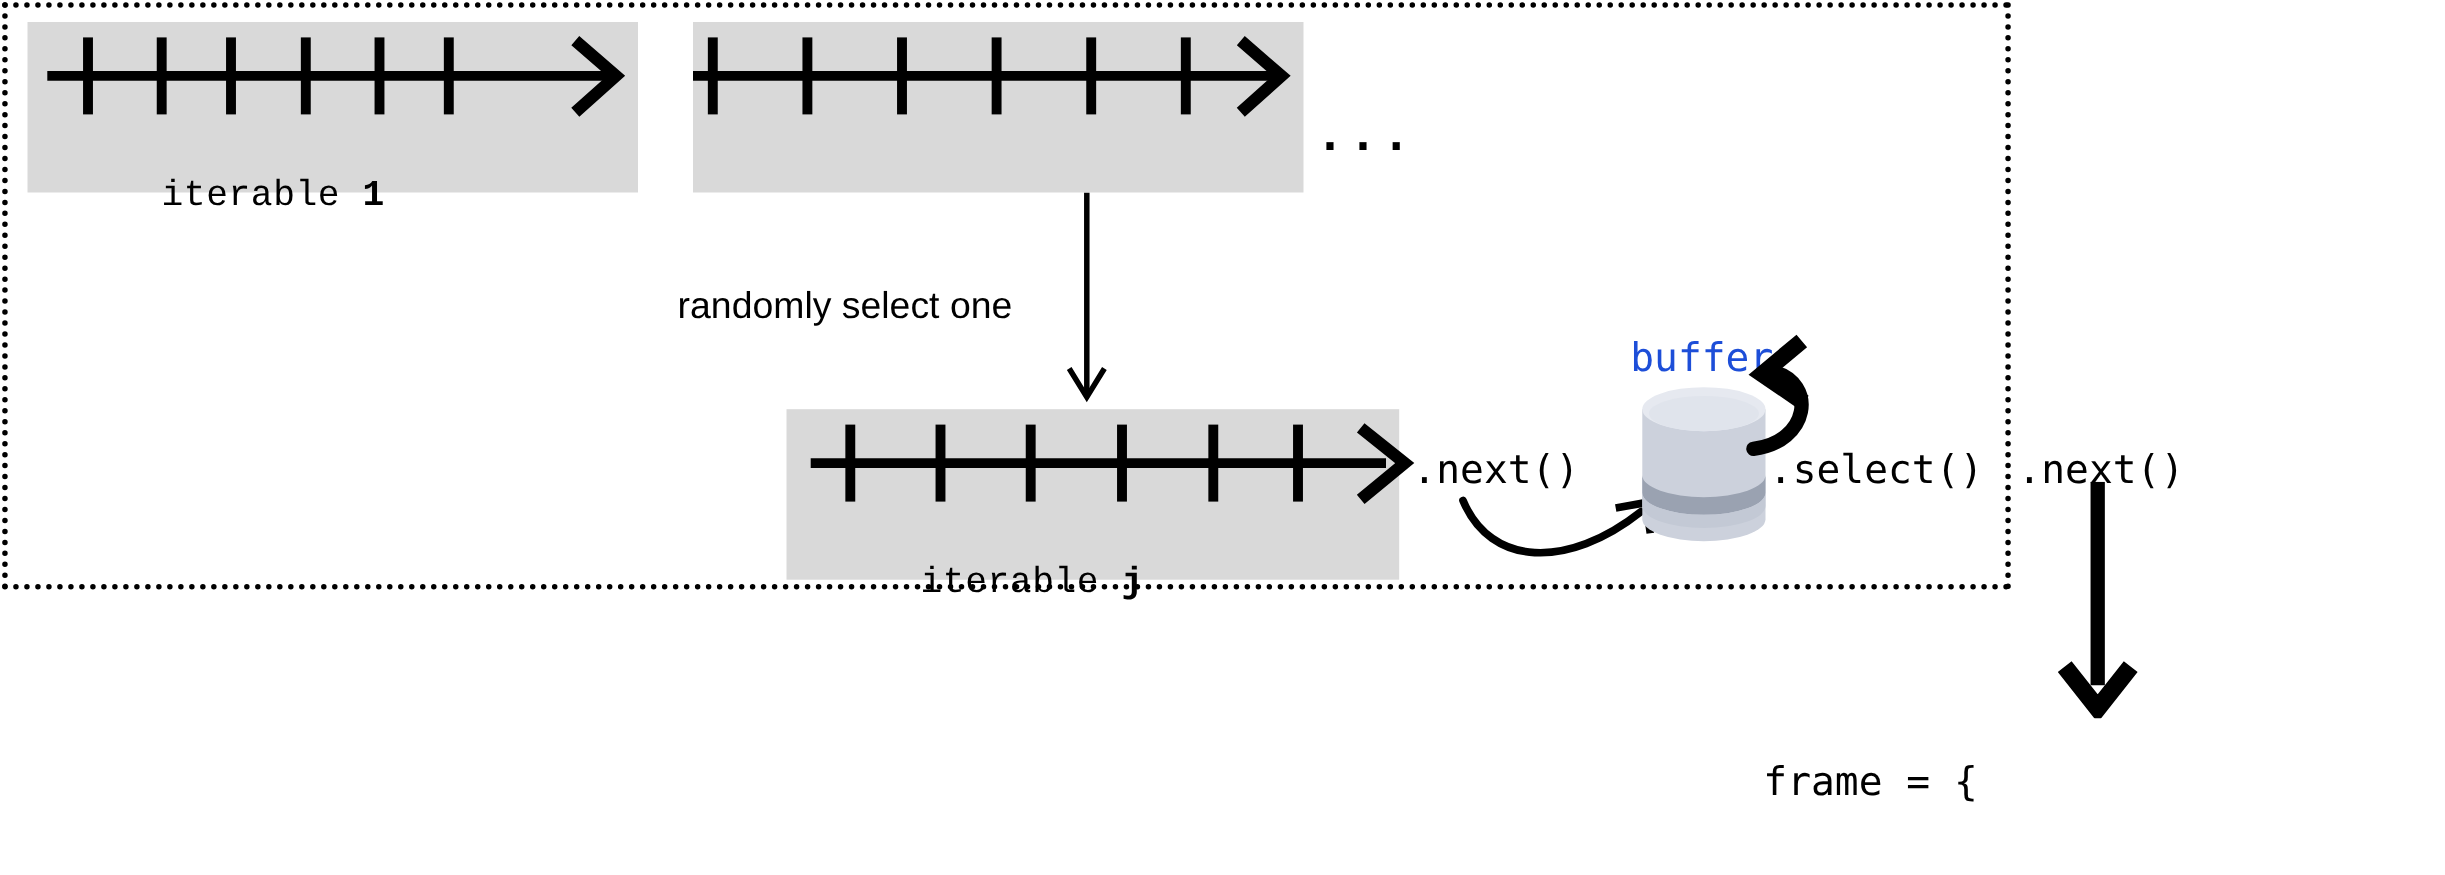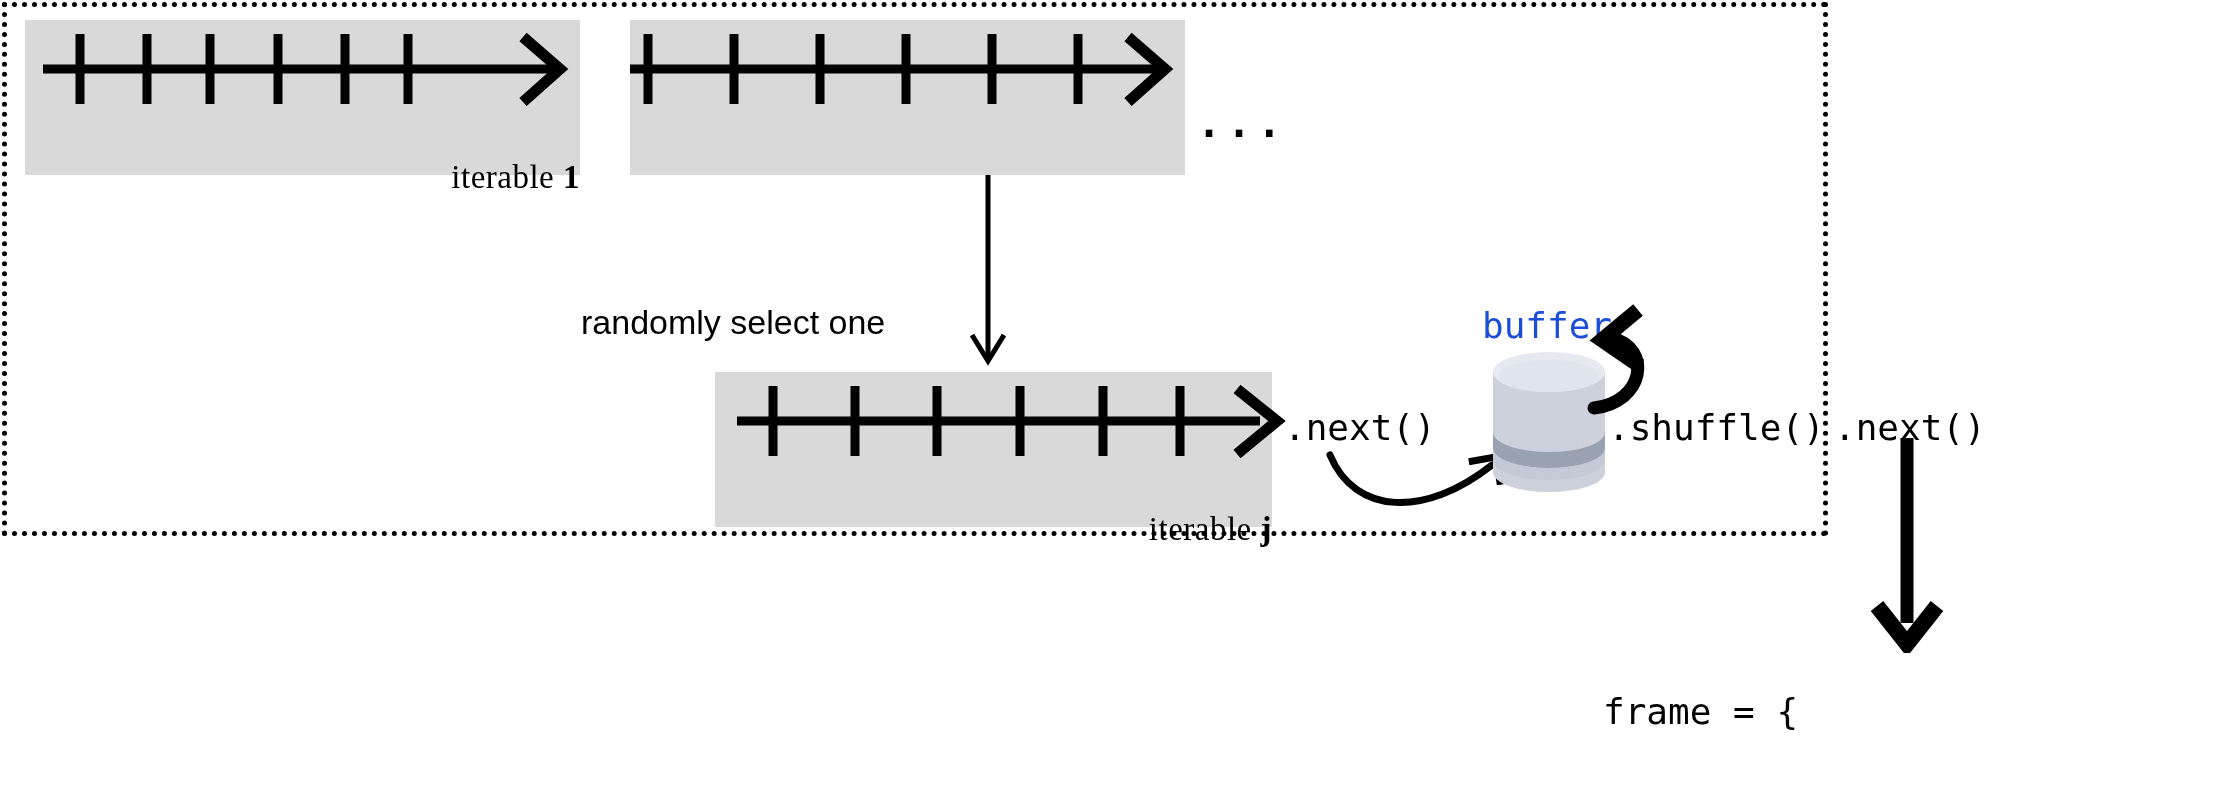--- a/index.html
+++ b/index.html
@@ -33,22 +33,22 @@
   }
 
   
   .iterable-box {
     background: #d9d9d9;
   }
   .iterable-label {
     position: absolute;
     left: 0;
     width: 100%;
-    text-align: right;
-    font-family: Liberation Serif, serif;
+    text-align: left;
+    font-family: Liberation Mono, monospace;
     font-size: 33px;
     color: #000000;
     letter-spacing: 0.5px;
     white-space: pre;
   }
   .iterable-label b { font-weight: 700; }
 
   .axis-svg { position: absolute; left: 0; top: 0; overflow: visible; }
 
   
@@ -133,21 +133,21 @@
         <line x1="362" y1="14" x2="362" y2="84"></line>
         <line x1="448" y1="14" x2="448" y2="84"></line>
       </g>
       <polyline points="498,17 535,49 498,82" fill="none" stroke="#000" stroke-width="11" stroke-linecap="butt" stroke-linejoin="miter"></polyline>
     </svg>
   </div>
 
   <div class="abs" id="boxes-ellipsis" style="left:1197px; top:103px;">...</div>
 
 
-  <div class="abs" id="random-select-label" style="left:581px; top:259px;margin-top:44px;">randomly select one</div>
+  <div class="abs" id="random-select-label" style="left:616px; top:259px;">randomly select one</div>
 
   <svg class="abs" style="left:965px; top:175px;" width="80" height="200" viewBox="0 0 80 200">
     <line x1="23" y1="0" x2="23" y2="182" stroke="#000" stroke-width="5"></line>
     <polyline points="7,160 23,186 39,160" fill="none" stroke="#000" stroke-width="5" stroke-linecap="butt" stroke-linejoin="miter"></polyline>
   </svg>
 
   <div class="abs iterable-box" style="left:715px; top:372px; width:557px; height:155px;">
     <svg class="axis-svg" width="600" height="155" viewBox="0 0 600 155">
       <g stroke="#000" stroke-width="9" stroke-linecap="butt">
         <line x1="22" y1="49" x2="545" y2="49"></line>
@@ -185,21 +185,21 @@
     <ellipse cx="64" cy="22" rx="56" ry="20" fill="#e6e9f0"></ellipse>
 
     <ellipse cx="64" cy="26" rx="50" ry="16" fill="#e0e4ec"></ellipse>
   </svg>
 
   <svg class="abs" style="left:1560px; top:270px;" width="140" height="150" viewBox="0 0 140 150">
     <path d="M 34 138 C 85 132, 92 78, 52 68" fill="none" stroke="#000" stroke-width="13" stroke-linecap="round"></path>
     <polyline points="78,40 42,70 80,96" fill="none" stroke="#000" stroke-width="15" stroke-linecap="butt" stroke-linejoin="miter"></polyline>
   </svg>
 
-  <div class="abs mono-label" style="left:1608px; top:410px;">.shuffle()</div>
+  <div class="abs mono-label" style="left:1608px; top:410px;">.select()</div>
 
   <div class="abs mono-label" style="left:1834px; top:410px;">.next()</div>
 
   <svg class="abs" style="left:1865px; top:438px;" width="90" height="215" viewBox="0 0 90 215">
     <line x1="42" y1="0" x2="42" y2="185" stroke="#000" stroke-width="13"></line>
     <polyline points="12,168 42,206 72,168" fill="none" stroke="#000" stroke-width="16" stroke-linecap="butt" stroke-linejoin="miter"></polyline>
   </svg>
 
   <div class="abs" id="code-block" style="left:1603px; top:602px;">
     <span class="code-line">frame = {</span>

